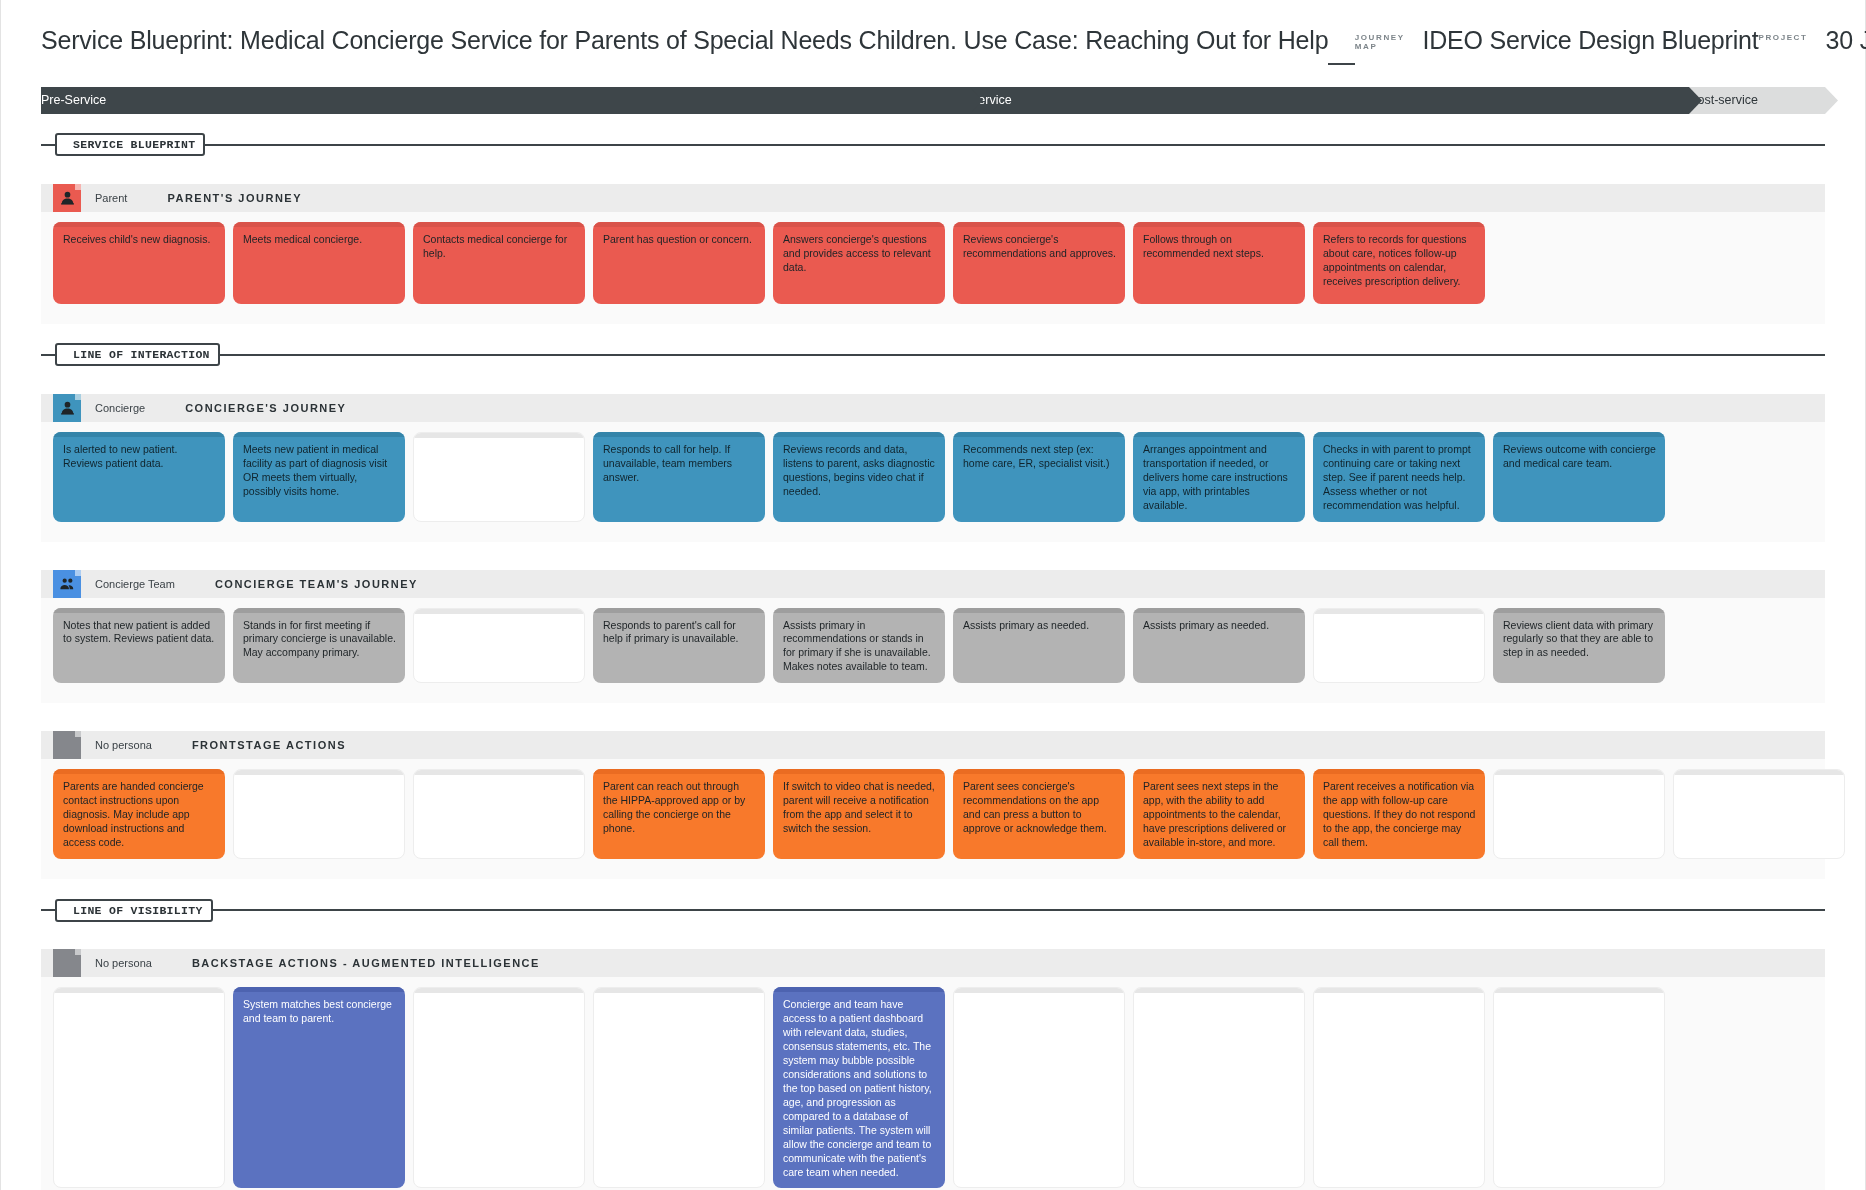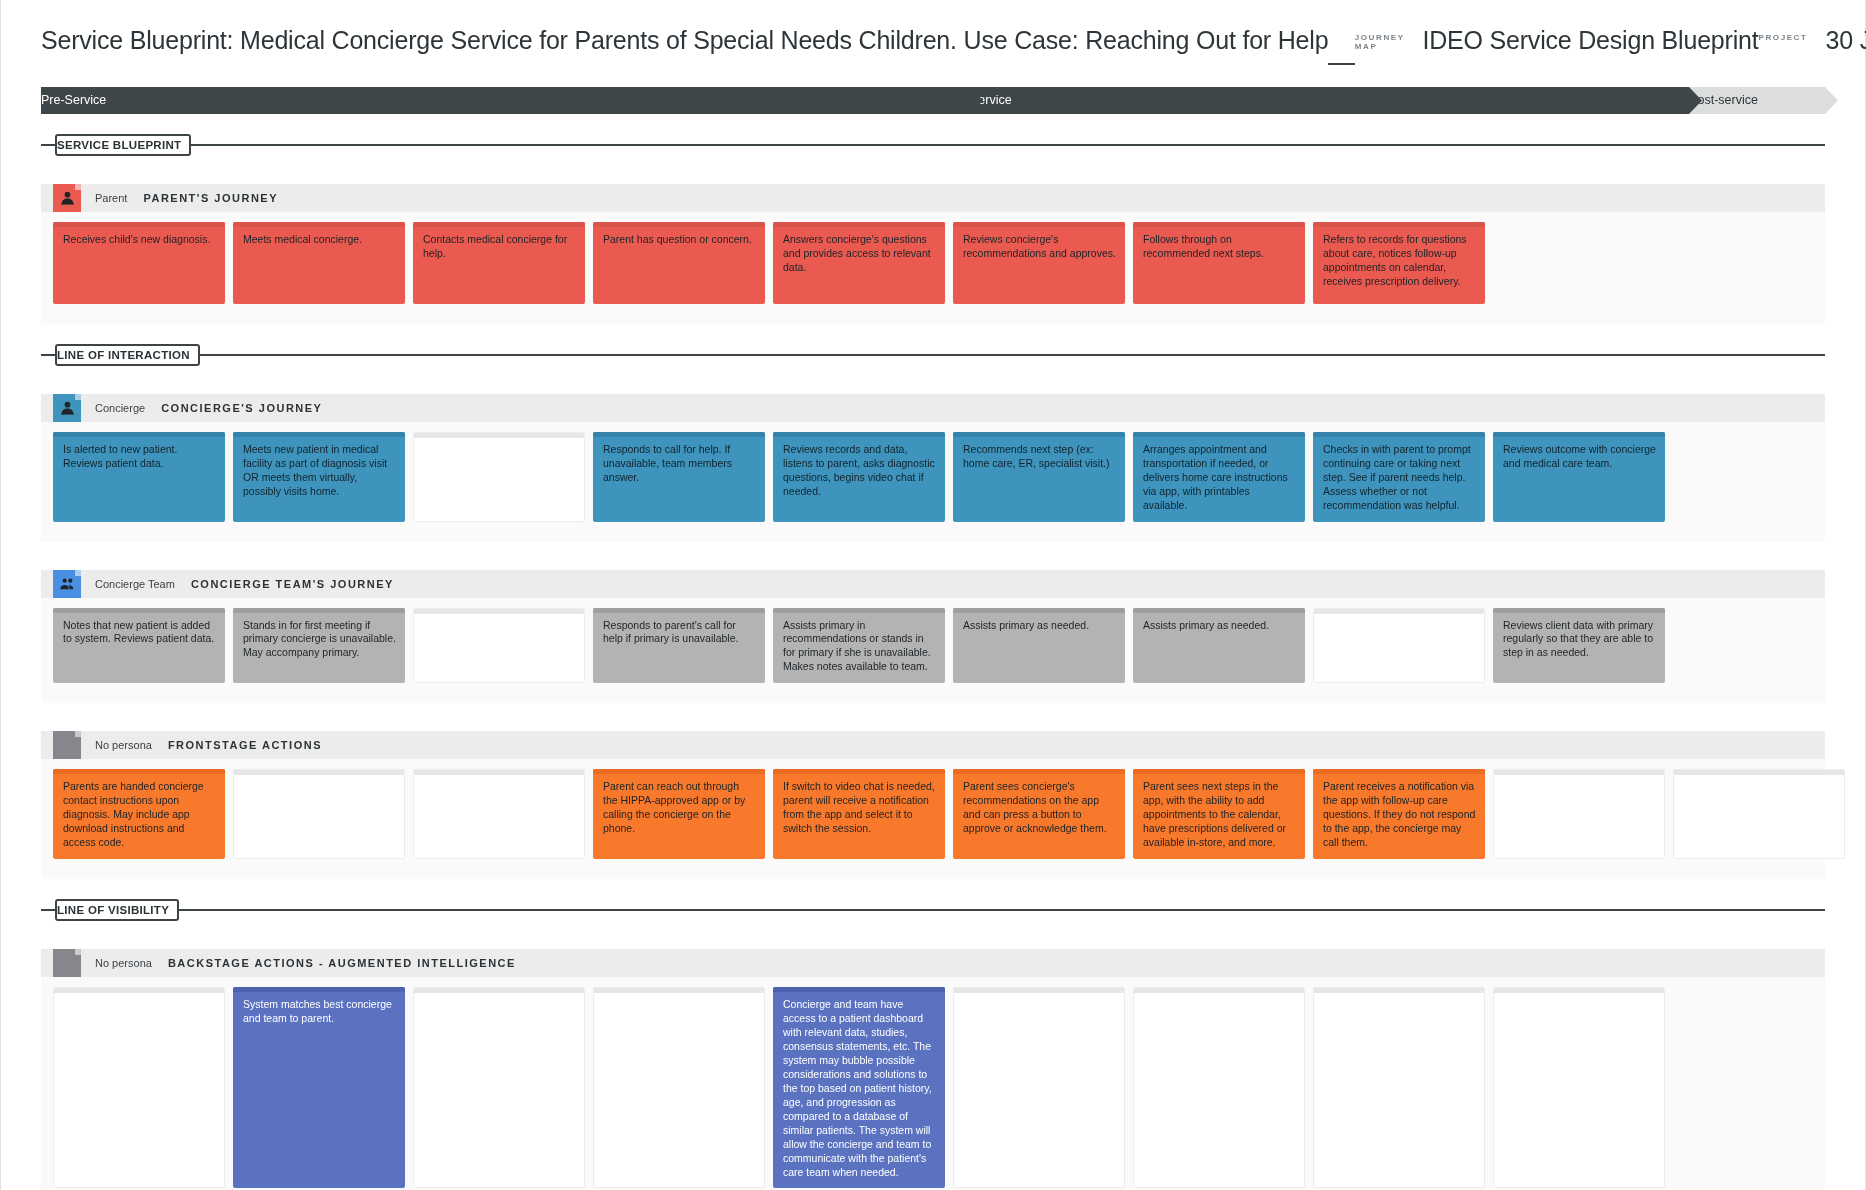--- a/index.html
+++ b/index.html
@@ -87,24 +87,25 @@
     position: relative;
     height: 22px;
   }
   .divider .stub { width: 14px; height: 2px; background: #3d4448; }
   .divider .dlabel {
     border: 2px solid #3d4448;
     border-radius: 3px;
     font-size: 11.5px;
     font-weight: bold;
     letter-spacing: 0.3px;
-    padding: 3px 8px 3px 0;
+    padding: 3px 8px 3px 16px;
     background: #fff;
     white-space: nowrap;
     color: #2b3236;
+    font-family: Liberation Mono, monospace;
   }
   .divider .dline { flex: 1; height: 2px; background: #3d4448; }
 
   
   .lane { margin: 0 40px; }
   .lane-spacer-top { height: 28px; }
   .lane-header {
     display: flex;
     align-items: center;
     background: #ececec;
@@ -127,36 +128,36 @@
     font-size: 11px;
     color: #3b4247;
     margin-left: 14px;
     white-space: nowrap;
   }
   .lane-title {
     font-size: 11px;
     font-weight: bold;
     letter-spacing: 1.5px;
     color: #2b3236;
-    margin-left: 16px;
+    margin-left: 40px;
     white-space: nowrap;
   }
 
   
   .cards {
     display: flex;
     gap: 8px;
     padding: 10px 0 14px 12px;
     background: #fafafa;
   }
   .card {
     width: 172px;
     flex: 0 0 172px;
     min-height: 74px;
-    border-radius: 2px;
+    border-radius: 8px;
     padding: 9px 9px 9px 10px;
     font-size: 10.5px;
     line-height: 1.33;
     position: relative;
     overflow: hidden;
   }
   .card .tab {
     position: absolute;
     left: 0; top: 0; right: 0;
     height: 5px;

